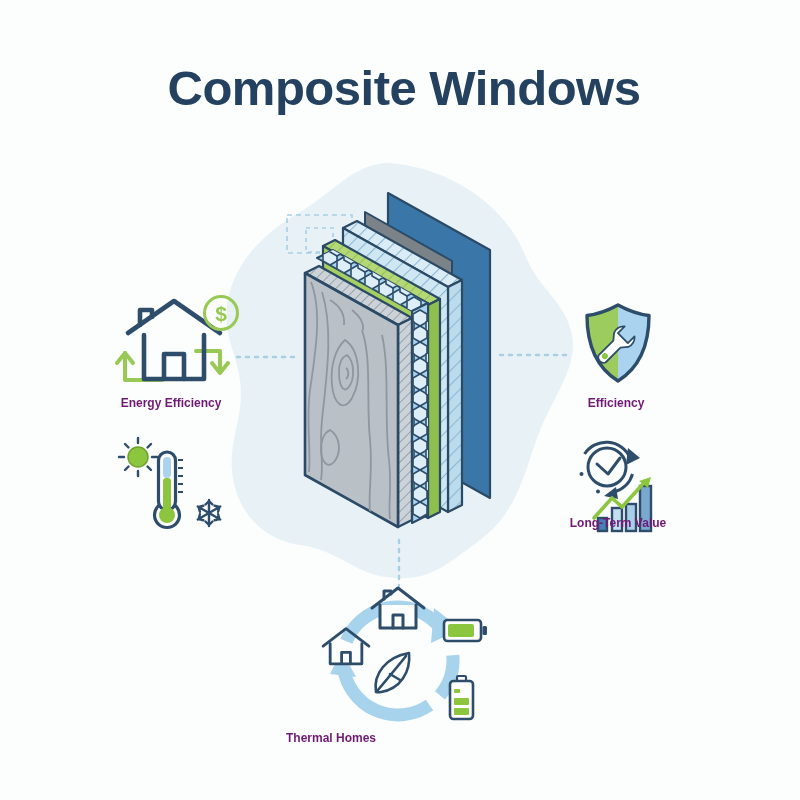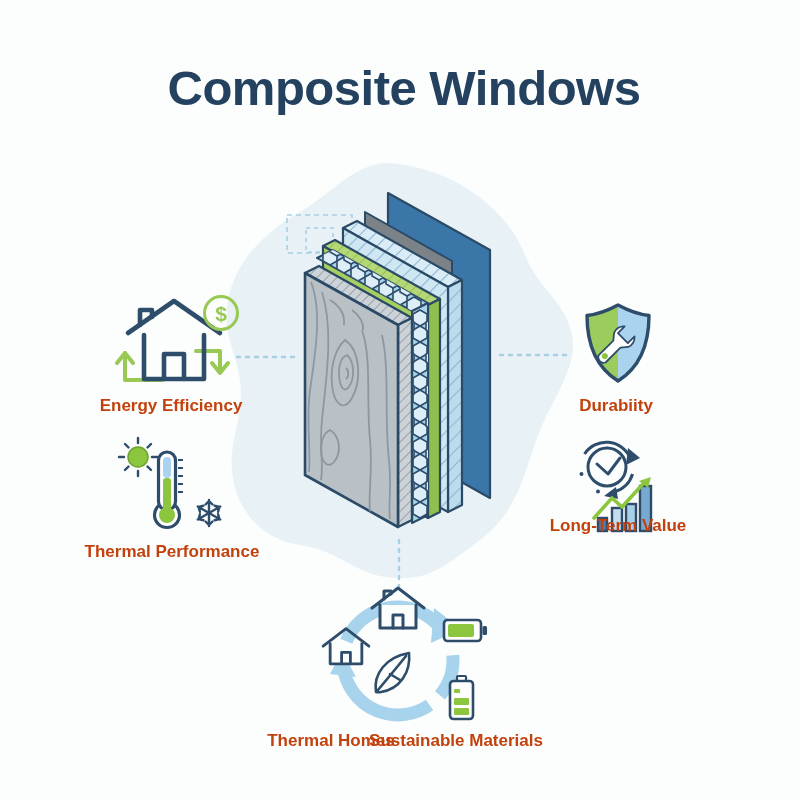--- a/index.html
+++ b/index.html
@@ -6,21 +6,21 @@
   .canvas{
     position:relative;width:800px;height:800px;background:#fcfdfd;
     font-family:"Liberation Sans",sans-serif;overflow:hidden;
   }
   .title{
     position:absolute;left:4px;top:60px;width:800px;text-align:center;
     font-size:49px;font-weight:800;color:#24425f;letter-spacing:-0.5px;margin:0;
   }
   .feature-label{
     position:absolute;transform:translateX(-50%);white-space:nowrap;
-    font-size:17px;font-weight:700;color:#c2410c;
+    font-size:12px;font-weight:700;color:#701a75;
   }
   .icon-wrap{position:absolute;}
   svg text.dollar{font-family:"Liberation Sans",sans-serif;font-weight:bold;font-size:21px;fill:#97c954;}
 </style>
 </head>
 <body>
 
 <div class="canvas">
 
   <h1 class="title">Composite Windows</h1>
@@ -227,42 +227,41 @@
           </g>
         <g transform="rotate(240)">
             <path d="M0,0 L0,-13 M-3.5,-8.5 L0,-12 M3.5,-8.5 L0,-12"></path>
           </g>
         <g transform="rotate(300)">
             <path d="M0,0 L0,-13 M-3.5,-8.5 L0,-12 M3.5,-8.5 L0,-12"></path>
           </g>
       </g>
     </svg>
   </div>
-  <div class="feature-label" style="left:172px;top:542px">Thermal Performance</div>
 
   <div class="icon-wrap" style="left:578px;top:298px">
     <svg width="82" height="96" viewBox="0 0 82 96">
       <defs>
         <clipPath id="clipShieldL">
             <rect x="0" y="0" width="40" height="96"></rect>
           </clipPath>
         <clipPath id="clipShieldR">
             <rect x="40" y="0" width="42" height="96"></rect>
           </clipPath>
       </defs>
       <path d="M40,7 C51,13 62,16.5 71,17.5 C71,44 64,68 40,83 C16,68 9,44 9,17.5 C18,16.5 29,13 40,7 Z" fill="#9ccb5e" clip-path="url(#clipShieldL)"></path>
       <path d="M40,7 C51,13 62,16.5 71,17.5 C71,44 64,68 40,83 C16,68 9,44 9,17.5 C18,16.5 29,13 40,7 Z" fill="#a9d3ee" clip-path="url(#clipShieldR)"></path>
       <path d="M40,7 C51,13 62,16.5 71,17.5 C71,44 64,68 40,83 C16,68 9,44 9,17.5 C18,16.5 29,13 40,7 Z" fill="none" stroke="#2e4d6b" stroke-width="3.4" stroke-linejoin="round"></path>
       <g transform="translate(41,44) rotate(45)">
         <path d="M-5,24 L-5,3 L-10,-3 A11,11 0 0 1 -7,-15 L-7,-5.5 L7,-5.5 L7,-15 A11,11 0 0 1 10,-3 L5,3 L5,24 A5.5,5.5 0 0 1 -5,24 Z" fill="#ffffff" stroke="#2e4d6b" stroke-width="1.8" stroke-linejoin="round"></path>
         <circle cx="0" cy="20" r="3" fill="#8cc63f"></circle>
       </g>
     </svg>
   </div>
-  <div class="feature-label" style="left:616px;top:396px">Durabiity</div>
+  <div class="feature-label" style="left:616px;top:396px">Efficiency</div>
 
   <div class="icon-wrap" style="left:570px;top:438px">
     <svg width="100" height="112" viewBox="0 0 100 112">
       <g>
         <circle cx="37" cy="29" r="19" fill="none" stroke="#2e4d6b" stroke-width="3"></circle>
         <polyline points="27,26 38,36 50,20" fill="none" stroke="#2e4d6b" stroke-width="3" stroke-linecap="round" stroke-linejoin="round"></polyline>
         <path d="M14.5,16 A26,26 0 0 1 60,19.5" fill="none" stroke="#2e4d6b" stroke-width="3"></path>
         <polygon points="58,10 70,20 56,27" fill="#2e4d6b"></polygon>
         <path d="M62.5,36 A26,26 0 0 1 44,54" fill="none" stroke="#2e4d6b" stroke-width="3"></path>
         <polygon points="34,58 46,49 48,61" fill="#2e4d6b"></polygon>
@@ -316,15 +315,14 @@
       <g transform="translate(152,98)">
         <rect x="7" y="0" width="9" height="5" rx="1" fill="#ffffff" stroke="#2e4d6b" stroke-width="2.2"></rect>
         <rect x="0" y="5" width="23" height="38" rx="3.5" fill="#ffffff" stroke="#2e4d6b" stroke-width="2.6"></rect>
         <rect x="4" y="13" width="6" height="4" rx="1" fill="#8cc63f"></rect>
         <rect x="4" y="22" width="15" height="7" rx="1" fill="#8cc63f"></rect>
         <rect x="4" y="32" width="15" height="7" rx="1" fill="#8cc63f"></rect>
       </g>
     </svg>
   </div>
   <div class="feature-label" style="left:331px;top:731px">Thermal Homes</div>
-  <div class="feature-label" style="left:456px;top:731px">Sustainable Materials</div>
 
 </div>
 
 </body></html>

